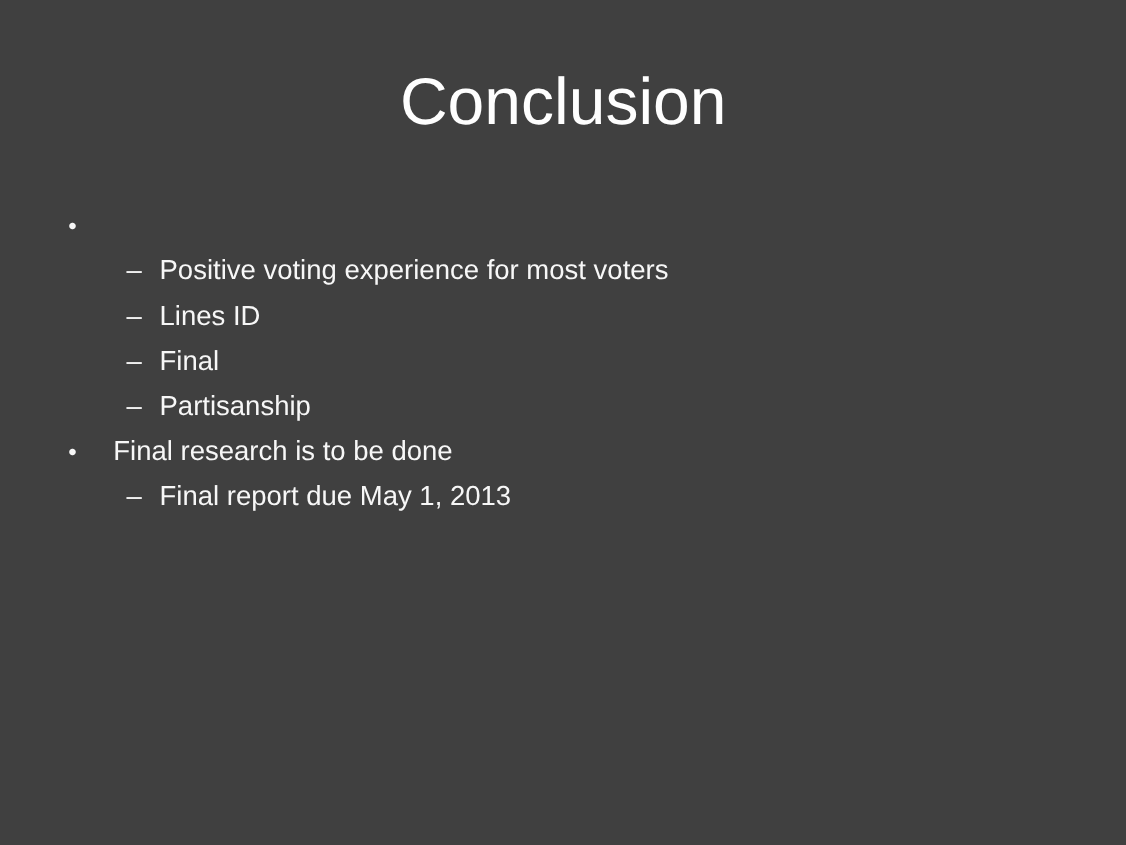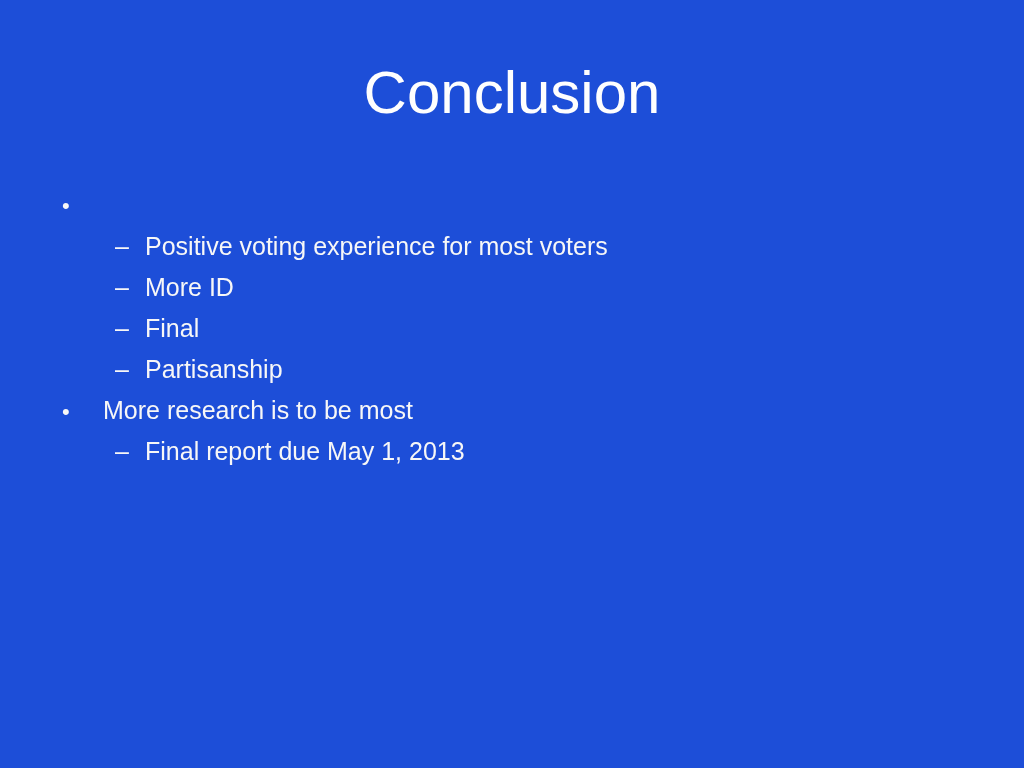--- a/index.html
+++ b/index.html
@@ -4,21 +4,21 @@
 <style>
   html, body {
     margin: 0;
     padding: 0;
     background: #000000;
   }
   .slide {
     position: relative;
     width: 1024px;
     height: 768px;
-    background: #1d4ed8;
+    background: #404040;
     overflow: hidden;
     font-family: "Liberation Sans", "DejaVu Sans", sans-serif;
     color: #ffffff;
   }
   .title {
     position: absolute;
     top: 58px;
     left: 0;
     width: 100%;
     margin: 0;
@@ -76,36 +76,36 @@
       <span class="marker">•</span>
     </div>
 
     <div class="row lvl2">
       <span class="marker">–</span>
       <span class="txt">Positive voting experience for most voters</span>
     </div>
 
     <div class="row lvl2">
       <span class="marker">–</span>
-      <span class="txt">More ID</span>
+      <span class="txt">Lines ID</span>
     </div>
 
     <div class="row lvl2">
       <span class="marker">–</span>
       <span class="txt">Final</span>
     </div>
 
     <div class="row lvl2">
       <span class="marker">–</span>
       <span class="txt">Partisanship</span>
     </div>
 
     <div class="row lvl1">
       <span class="marker">•</span>
-      <span class="txt">More research is to be most</span>
+      <span class="txt">Final research is to be done</span>
     </div>
 
     <div class="row lvl2">
       <span class="marker">–</span>
       <span class="txt">Final report due May 1, 2013</span>
     </div>
 
   </div>
 </div>
 

